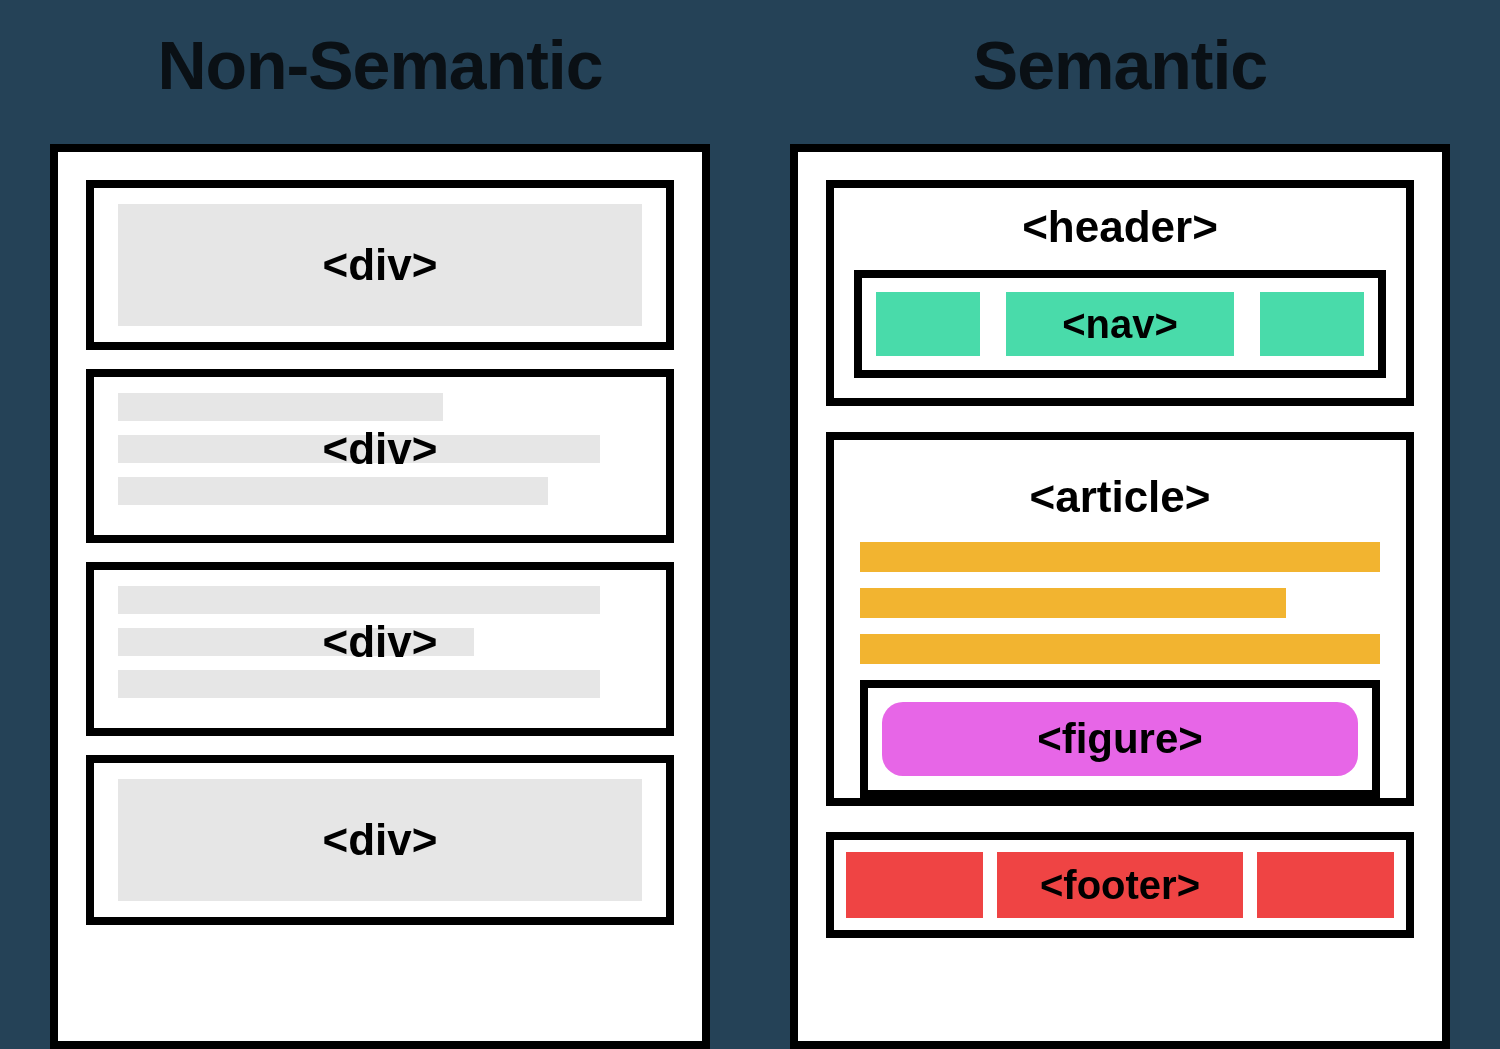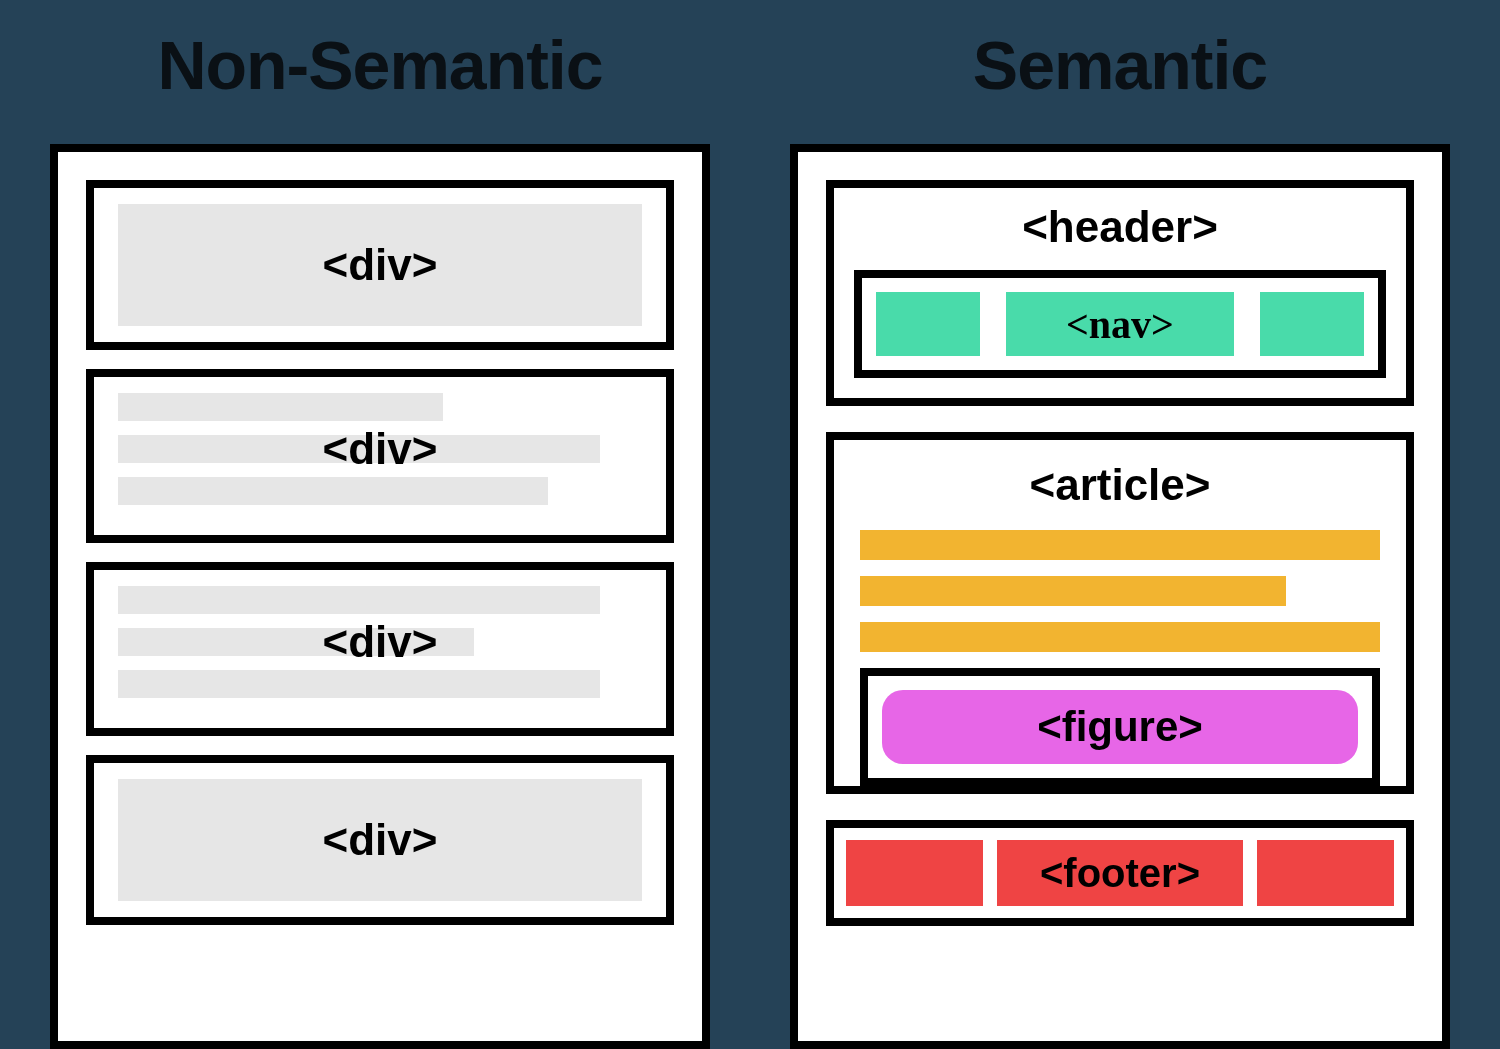--- a/index.html
+++ b/index.html
@@ -96,39 +96,38 @@
   }
   .sem-header .hdr-lbl {
     font-size: 44px; font-weight: 800; margin-bottom: 18px;
   }
   .sem-nav {
     border: 8px solid #000;
     padding: 14px;
     display: flex;
     gap: 26px;
     align-items: center;
-    font-family: Liberation Serif, serif;
   }
   .sem-nav .nav-box {
     background: #49dbaa;
     height: 64px;
     flex: 1;
   }
   .sem-nav .nav-box.center {
     flex: 2.2;
     display: flex;
     align-items: center;
     justify-content: center;
     font-size: 40px;
     font-weight: 800;
   }
 
   .sem-article {
     border: 8px solid #000;
-    padding: 20px 26px 0 26px;
+    padding: 32px 26px 0 26px;
   }
   .sem-article .art-lbl {
     text-align: center;
     font-size: 44px; font-weight: 800; margin-bottom: 20px;
   }
   .sem-article .a-line {
     background: #f2b430;
     height: 30px;
     margin-bottom: 16px;
   }

